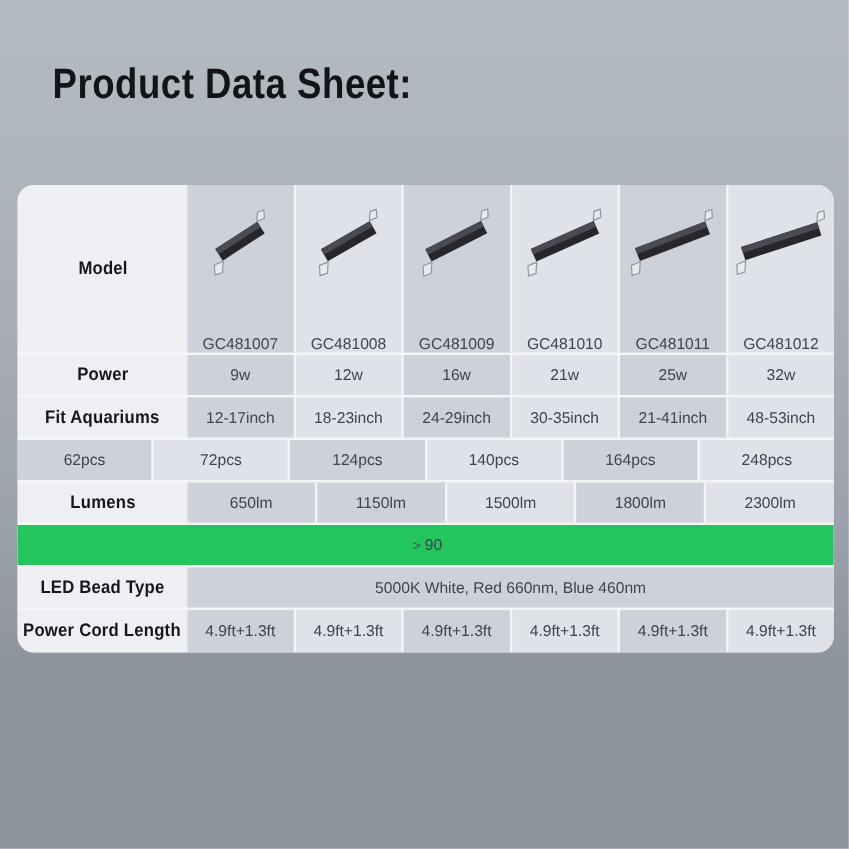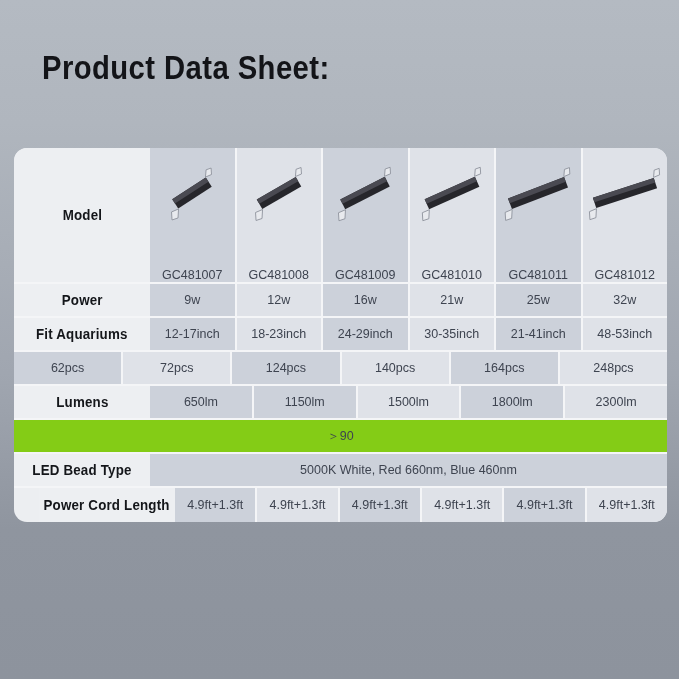--- a/index.html
+++ b/index.html
@@ -40,21 +40,21 @@
     overflow: hidden;
     background: #eceef1;
   }
 
   .row {
     display: flex;
     width: 100%;
     border-bottom: 2px solid #f4f5f7;
     box-sizing: border-box;
   }
-  .row:last-child { border-bottom: none; padding-left: 25px; }
+  .row:last-child { border-bottom: none; }
 
   .label-cell {
     width: 136px;
     flex: 0 0 136px;
     background: #edeff2;
     display: flex;
     align-items: center;
     justify-content: center;
     font-family: "Liberation Sans Narrow", "Liberation Sans", sans-serif;
     font-weight: bold;
@@ -90,21 +90,21 @@
 
   .merged-cell {
     flex: 1 1 0;
     display: flex;
     align-items: center;
     justify-content: center;
     font-size: 12.5px;
     color: #3e4450;
     text-align: center;
   }
-  .merged-cell.shade-a { background: #84cc16; }
+  .merged-cell.shade-a { background: #22c55e; }
   .merged-cell.shade-b { background: #ccd1da; }
 
   
   .row-model { height: 136px; }
   .row-model .data-cell {
     flex-direction: column;
     justify-content: space-between;
     padding-top: 14px;
   }
   .model-img {

